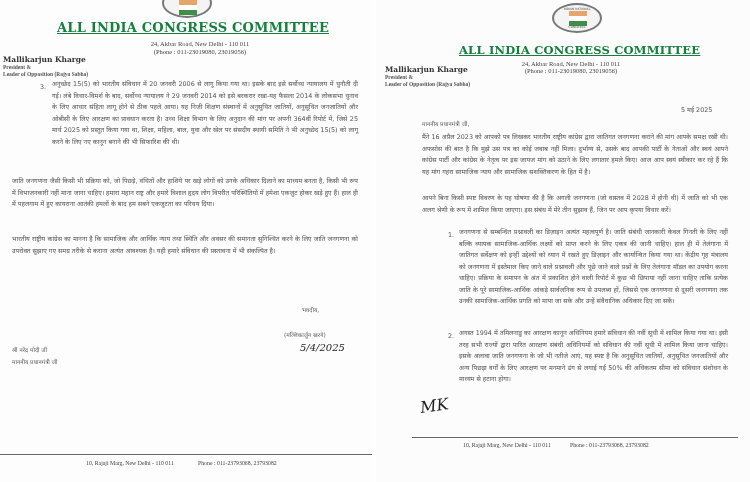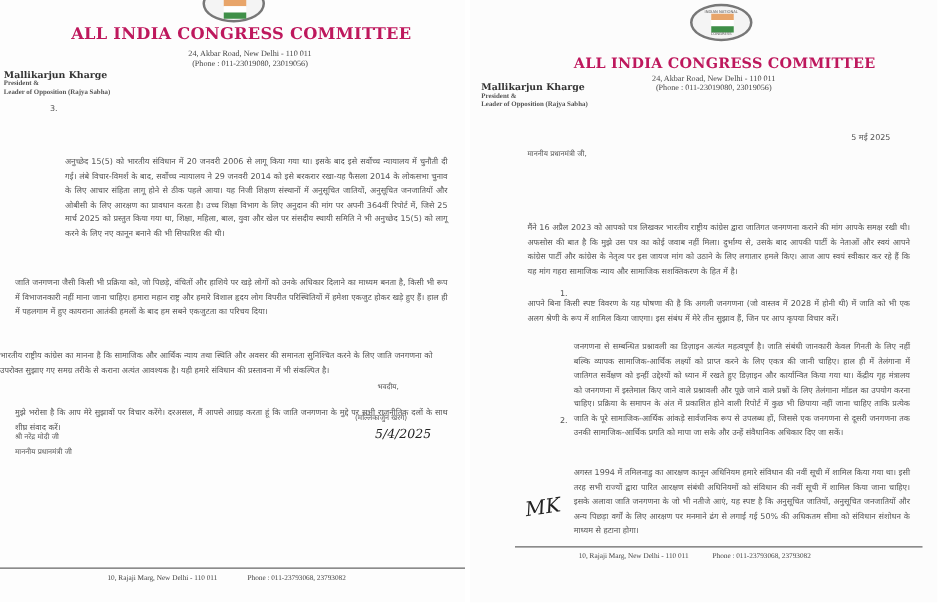--- a/index.html
+++ b/index.html
@@ -8,26 +8,26 @@
 
   .page { position: absolute; top: 0; height: 482px; background: #fdfdfd; overflow: hidden; }
   #page-left { left: 0; width: 372px; }
   #page-right { left: 376px; width: 374px; background: #fcfcfc; }
 
   .logo { position: absolute; width: 50px; height: 30px; border: 2px solid #777; border-radius: 50%; background: #f4f4f4; }
   .logo .flag { position: absolute; left: 15px; top: 6px; width: 18px; height: 15px; }
   .logo .flag div { height: 5px; }
   .logo .ring-text { position: absolute; left: 0; right: 0; font-size: 3px; text-align: center; color: #555; }
 
-  .org-title { position: absolute; font-family: "DejaVu Serif", serif; font-weight: bold; color: #be185d; white-space: nowrap; letter-spacing: 0.2px; }
+  .org-title { position: absolute; font-family: "DejaVu Serif", serif; font-weight: bold; color: #15803d; white-space: nowrap; letter-spacing: 0.2px; text-decoration: underline; }
   .addr { position: absolute; font-family: "Liberation Serif", serif; font-size: 6.5px; color: #444; text-align: center; white-space: nowrap; line-height: 8px; }
   .sender-name { position: absolute; font-family: "DejaVu Serif", serif; font-weight: bold; font-size: 7.5px; color: #333; }
   .sender-role { position: absolute; font-family: "Liberation Serif", serif; font-weight: bold; font-size: 5.5px; color: #555; line-height: 7px; }
 
-  .para { position: absolute; font-size: 6.4px; line-height: 11.5px; color: #555; text-align: justify; filter: blur(0.35px); margin-top: 45px; }
+  .para { position: absolute; font-size: 6.4px; line-height: 11.5px; color: #555; text-align: justify; filter: blur(0.35px); }
   .num { position: absolute; font-size: 6.4px; color: #555; }
   .date { position: absolute; font-size: 6.4px; color: #555; }
 
   .sig { position: absolute; font-family: "DejaVu Serif", serif; font-style: italic; color: #222; }
   .small { position: absolute; font-size: 5.8px; color: #555; line-height: 11px; }
 
   .footer-rule { position: absolute; height: 1px; background: #666; }
   .footer-text { position: absolute; font-family: "Liberation Serif", serif; font-size: 5.8px; color: #444; white-space: nowrap; }
 </style>
 </head>
@@ -48,22 +48,21 @@
   <div class="addr" style="left:100px; width:200px; top:48px;">(Phone : 011-23019080, 23019056)</div>
 
   <div class="sender-name" style="left:3px; top:55px;">Mallikarjun Kharge</div>
   <div class="sender-role" style="left:3px; top:64px;">President &amp;</div>
   <div class="sender-role" style="left:3px; top:71px;">Leader of Opposition (Rajya Sabha)</div>
 
   <div class="num" style="left:40px; top:83px;">3.</div>
   <div class="para" style="left:52px; top:79px; width:306px;">अनुच्छेद 15(5) को भारतीय संविधान में 20 जनवरी 2006 से लागू किया गया था। इसके बाद इसे सर्वोच्च न्यायालय में चुनौती दी गई। लंबे विचार-विमर्श के बाद, सर्वोच्च न्यायालय ने 29 जनवरी 2014 को इसे बरकरार रखा-यह फैसला 2014 के लोकसभा चुनाव के लिए आचार संहिता लागू होने से ठीक पहले आया। यह निजी शिक्षण संस्थानों में अनुसूचित जातियों, अनुसूचित जनजातियों और ओबीसी के लिए आरक्षण का प्रावधान करता है। उच्च शिक्षा विभाग के लिए अनुदान की मांग पर अपनी 364वीं रिपोर्ट में, जिसे 25 मार्च 2025 को प्रस्तुत किया गया था, शिक्षा, महिला, बाल, युवा और खेल पर संसदीय स्थायी समिति ने भी अनुच्छेद 15(5) को लागू करने के लिए नए कानून बनाने की भी सिफारिश की थी।</div>
 
   <div class="para" style="left:12px; top:176px; width:346px;">जाति जनगणना जैसी किसी भी प्रक्रिया को, जो पिछड़े, वंचितों और हाशिये पर खड़े लोगों को उनके अधिकार दिलाने का माध्यम बनता है, किसी भी रूप में विभाजनकारी नहीं माना जाना चाहिए। हमारा महान राष्ट्र और हमारे विशाल हृदय लोग विपरीत परिस्थितियों में हमेशा एकजुट होकर खड़े हुए हैं। हाल ही में पहलगाम में हुए कायराना आतंकी हमलों के बाद हम सबने एकजुटता का परिचय दिया।</div>
-  <div class="para" style="left:0; top:234px; width:346px;">भारतीय राष्ट्रीय कांग्रेस का मानना है कि सामाजिक और आर्थिक न्याय तथा स्थिति और अवसर की समानता सुनिश्चित करने के लिए जाति जनगणना को उपरोक्त सुझाए गए समग्र तरीके से कराना अत्यंत आवश्यक है। यही हमारे संविधान की प्रस्तावना में भी संकल्पित है।</div>
-  <div class="para" style="left:12px; top:280px; width:346px;">मुझे भरोसा है कि आप मेरे सुझावों पर विचार करेंगे। दरअसल, मैं आपसे आग्रह करता हूं कि जाति जनगणना के मुद्दे पर सभी राजनीतिक दलों के साथ शीघ्र संवाद करें।</div>
+  <div class="para" style="left:12px; top:234px; width:346px;">भारतीय राष्ट्रीय कांग्रेस का मानना है कि सामाजिक और आर्थिक न्याय तथा स्थिति और अवसर की समानता सुनिश्चित करने के लिए जाति जनगणना को उपरोक्त सुझाए गए समग्र तरीके से कराना अत्यंत आवश्यक है। यही हमारे संविधान की प्रस्तावना में भी संकल्पित है।</div>
 
   <div class="small" style="left:302px; top:305px;">भवदीय,</div>
   <div class="small" style="left:284px; top:330px;">(मल्लिकार्जुन खरगे)</div>
   <div class="sig" style="left:300px; top:342px; font-size:10px;">5/4/2025</div>
 
   <div class="small" style="left:12px; top:345px;">श्री नरेंद्र मोदी जी</div>
   <div class="small" style="left:12px; top:357px;">माननीय प्रधानमंत्री जी</div>
 
   <div class="footer-rule" style="left:0; top:454px; width:372px;"></div>
   <div class="footer-text" style="left:86px; top:460px;">10, Rajaji Marg, New Delhi - 110 011</div>

